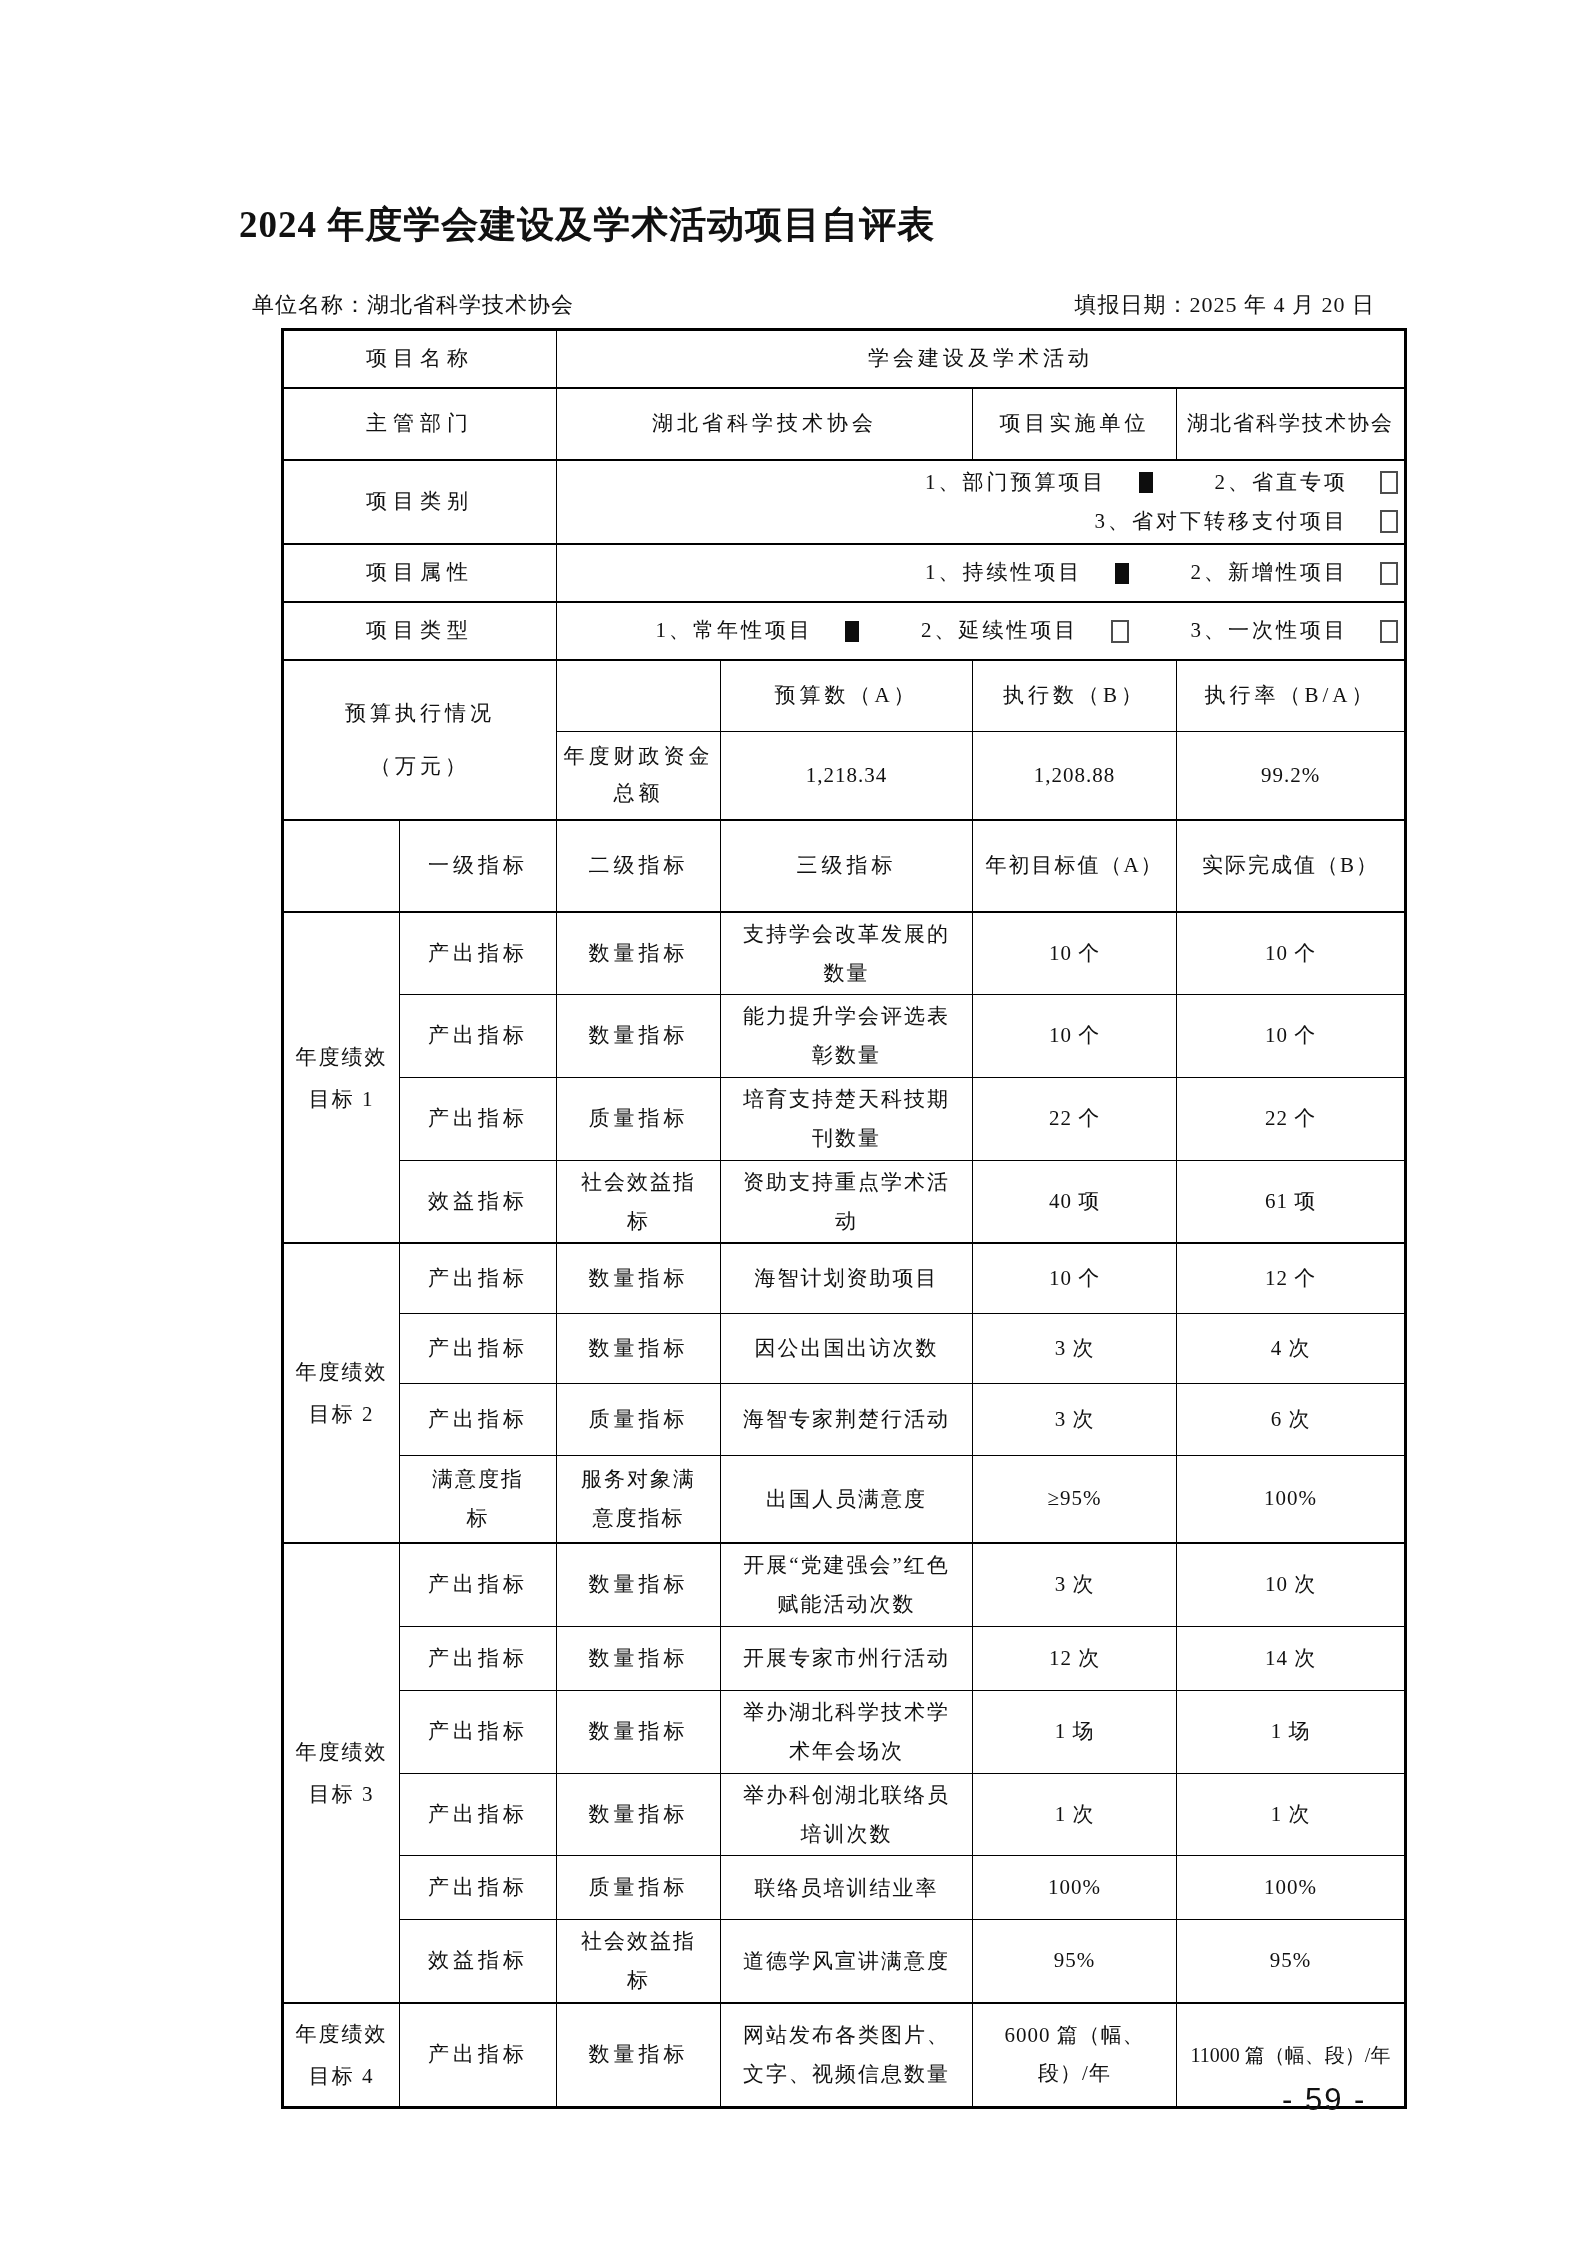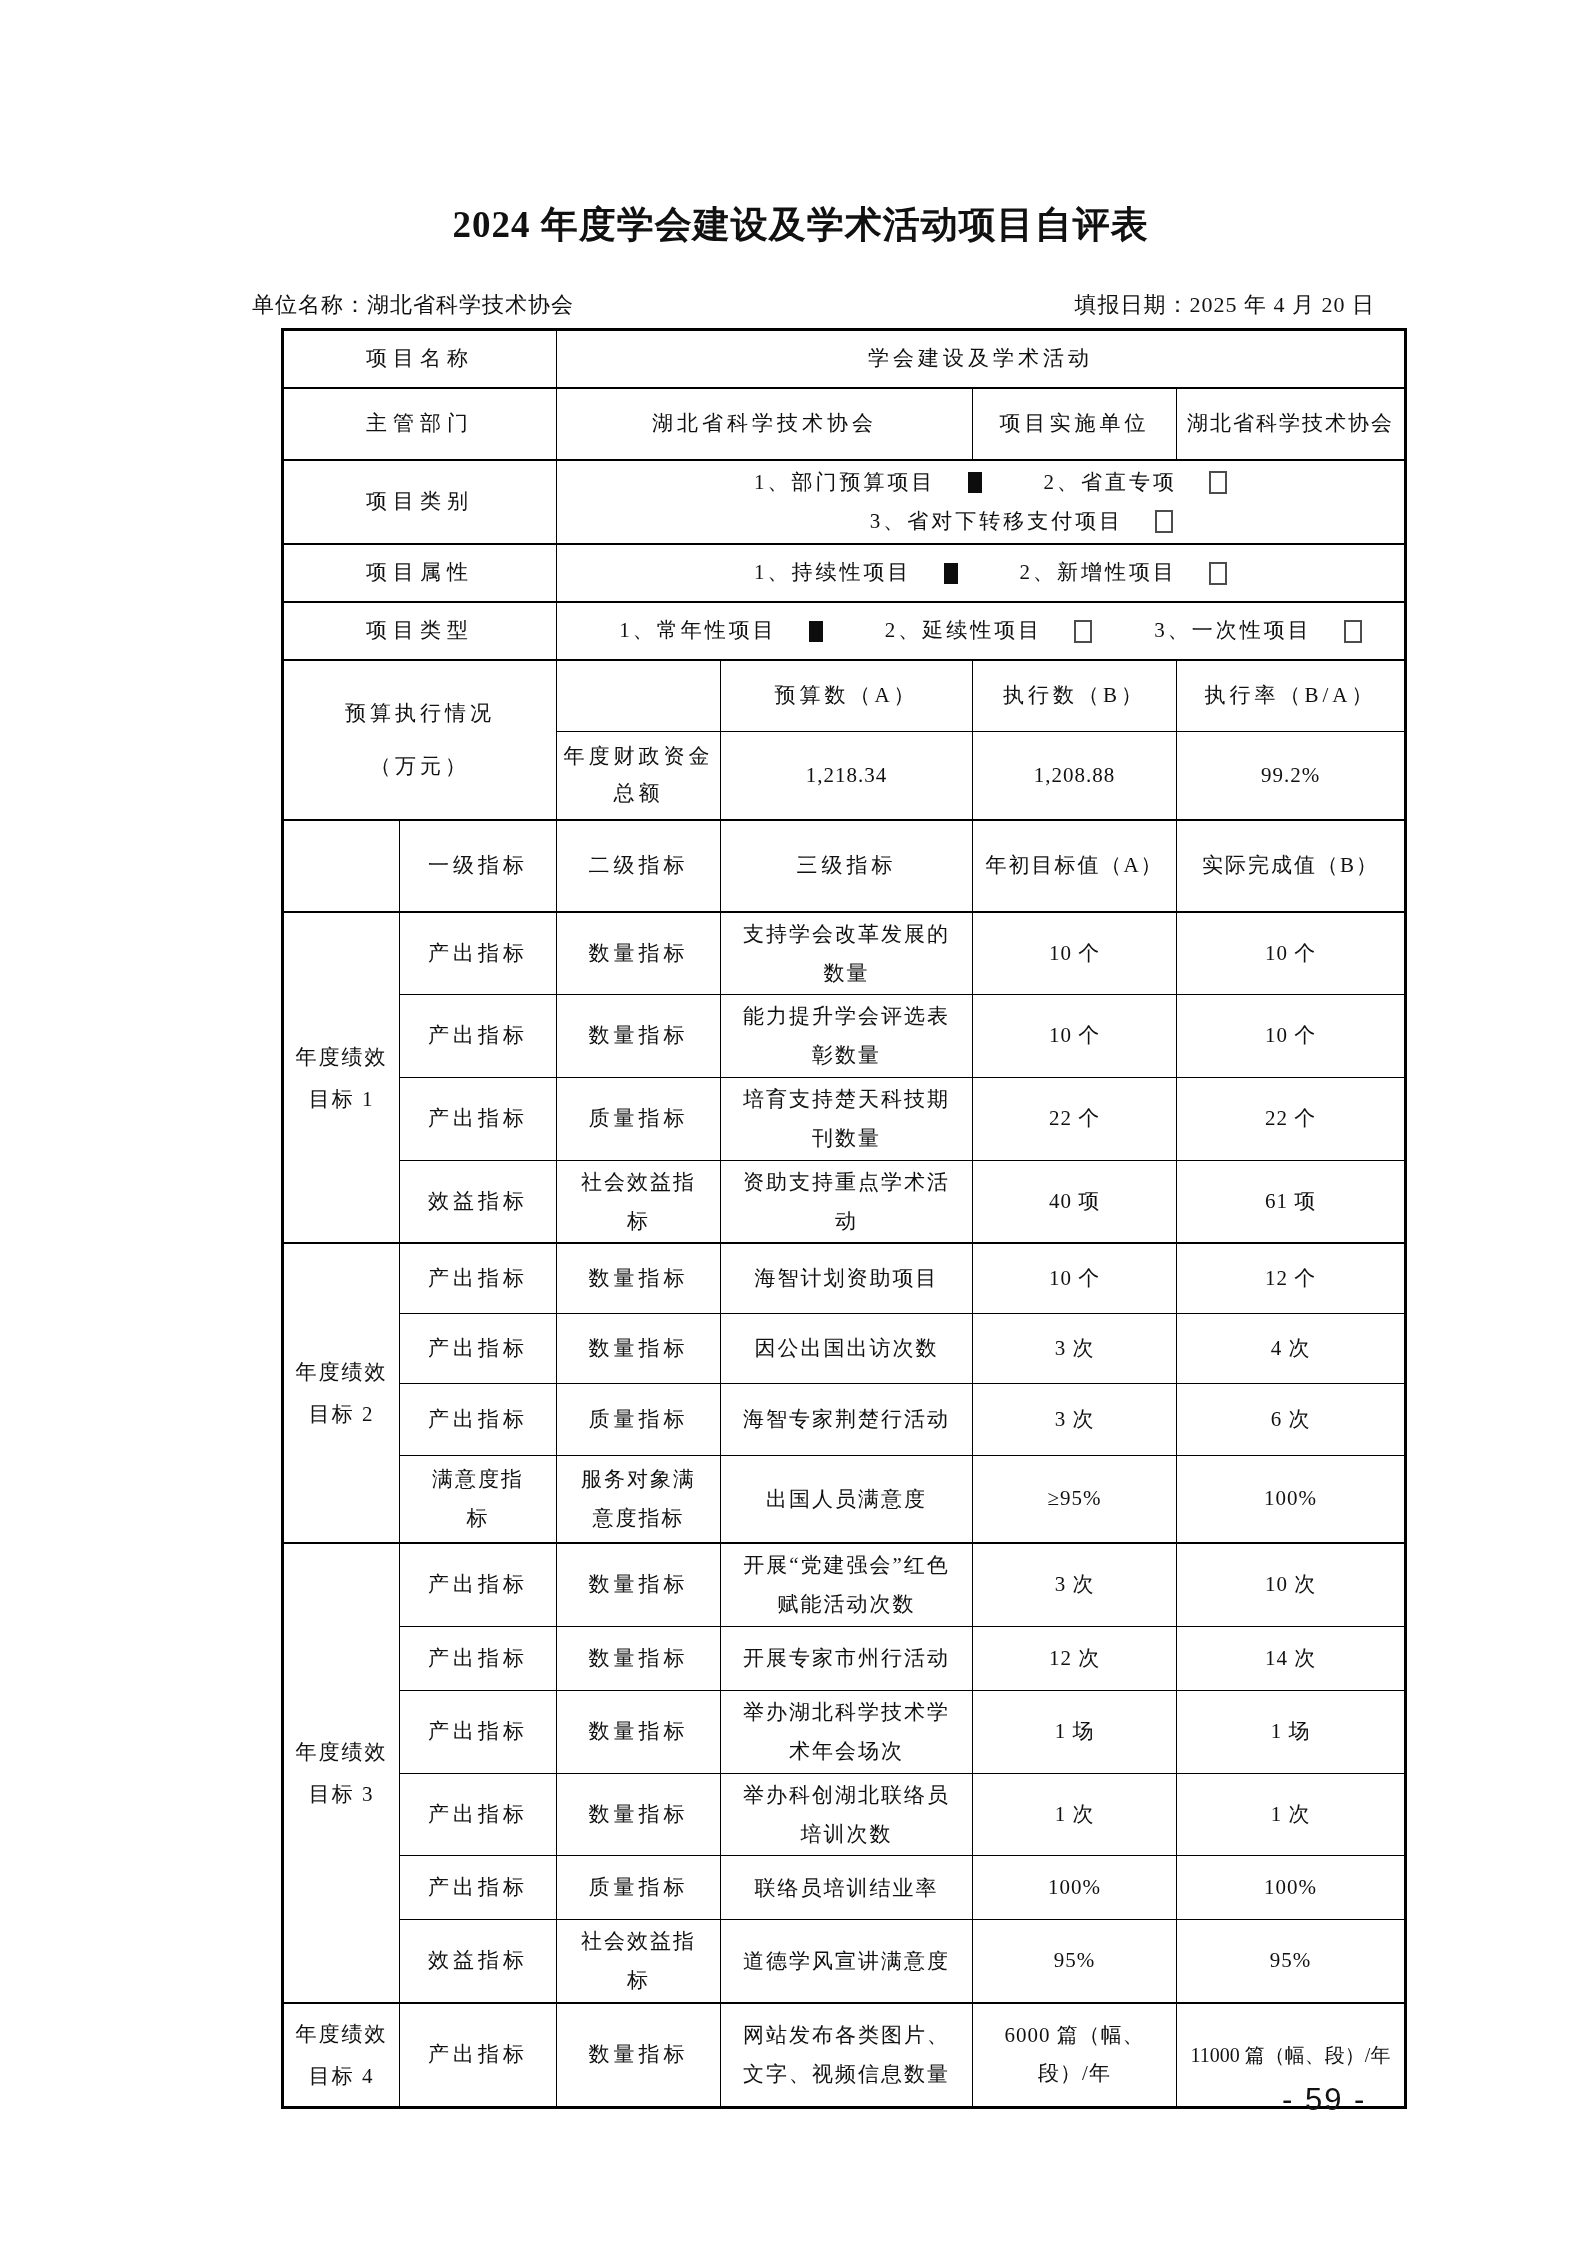--- a/index.html
+++ b/index.html
@@ -4,21 +4,21 @@
 <style>
   html,body{margin:0;padding:0;background:#ffffff;}
   .sheet{
     position:relative;width:1587px;height:2245px;background:#ffffff;
     font-family:"Liberation Serif","DejaVu Serif",serif;color:#111;
     overflow:hidden;
   }
   .content{position:absolute;left:239px;top:0;width:1123px;}
   .doc-title{
     position:absolute;top:200px;left:0;width:100%;
-    text-align:center;font-size:37px;font-weight:700;letter-spacing:1px;
+    text-align:left;font-size:37px;font-weight:700;letter-spacing:1px;
     white-space:nowrap;
   }
   .meta-row{
     position:absolute;top:290px;left:13px;width:100%;
     display:flex;justify-content:space-between;
     font-size:22px;letter-spacing:1px;
   }
   table.form{
     position:absolute;top:328px;left:0;
     width:1123px;border-collapse:collapse;table-layout:fixed;
@@ -31,21 +31,21 @@
     font-size:21px;line-height:1.8;
     padding:2px 6px;
     overflow:hidden;
   }
   tr.bt > td{border-top-width:2.5px;}
   .lbl{letter-spacing:6px;}
   .cjk{letter-spacing:4px;}
   .name{letter-spacing:2px;line-height:1.85;padding:2px 22px;}
   .val{letter-spacing:1px;}
   .nowrap{white-space:nowrap;letter-spacing:0;font-size:20px;}
-  .opts{text-align:center;padding-left:26px;}
+  .opts{text-align:right;padding-left:26px;}
   .opt{display:inline-flex;align-items:center;vertical-align:middle;}
   .opt + .opt{margin-left:62px;}
   .opt-txt{letter-spacing:3px;}
   .cb{display:inline-block;margin-left:32px;}
   .cb.filled{width:14px;height:21px;background:#0d0d0d;}
   .cb.empty{width:14px;height:19px;border:2px solid #4d4d4d;background:#fff;}
   .budget-label div{line-height:2.5;letter-spacing:4px;}
   .group-cell div{line-height:2.0;letter-spacing:2px;}
   .page-num{
     position:absolute;top:2082px;left:1282px;

